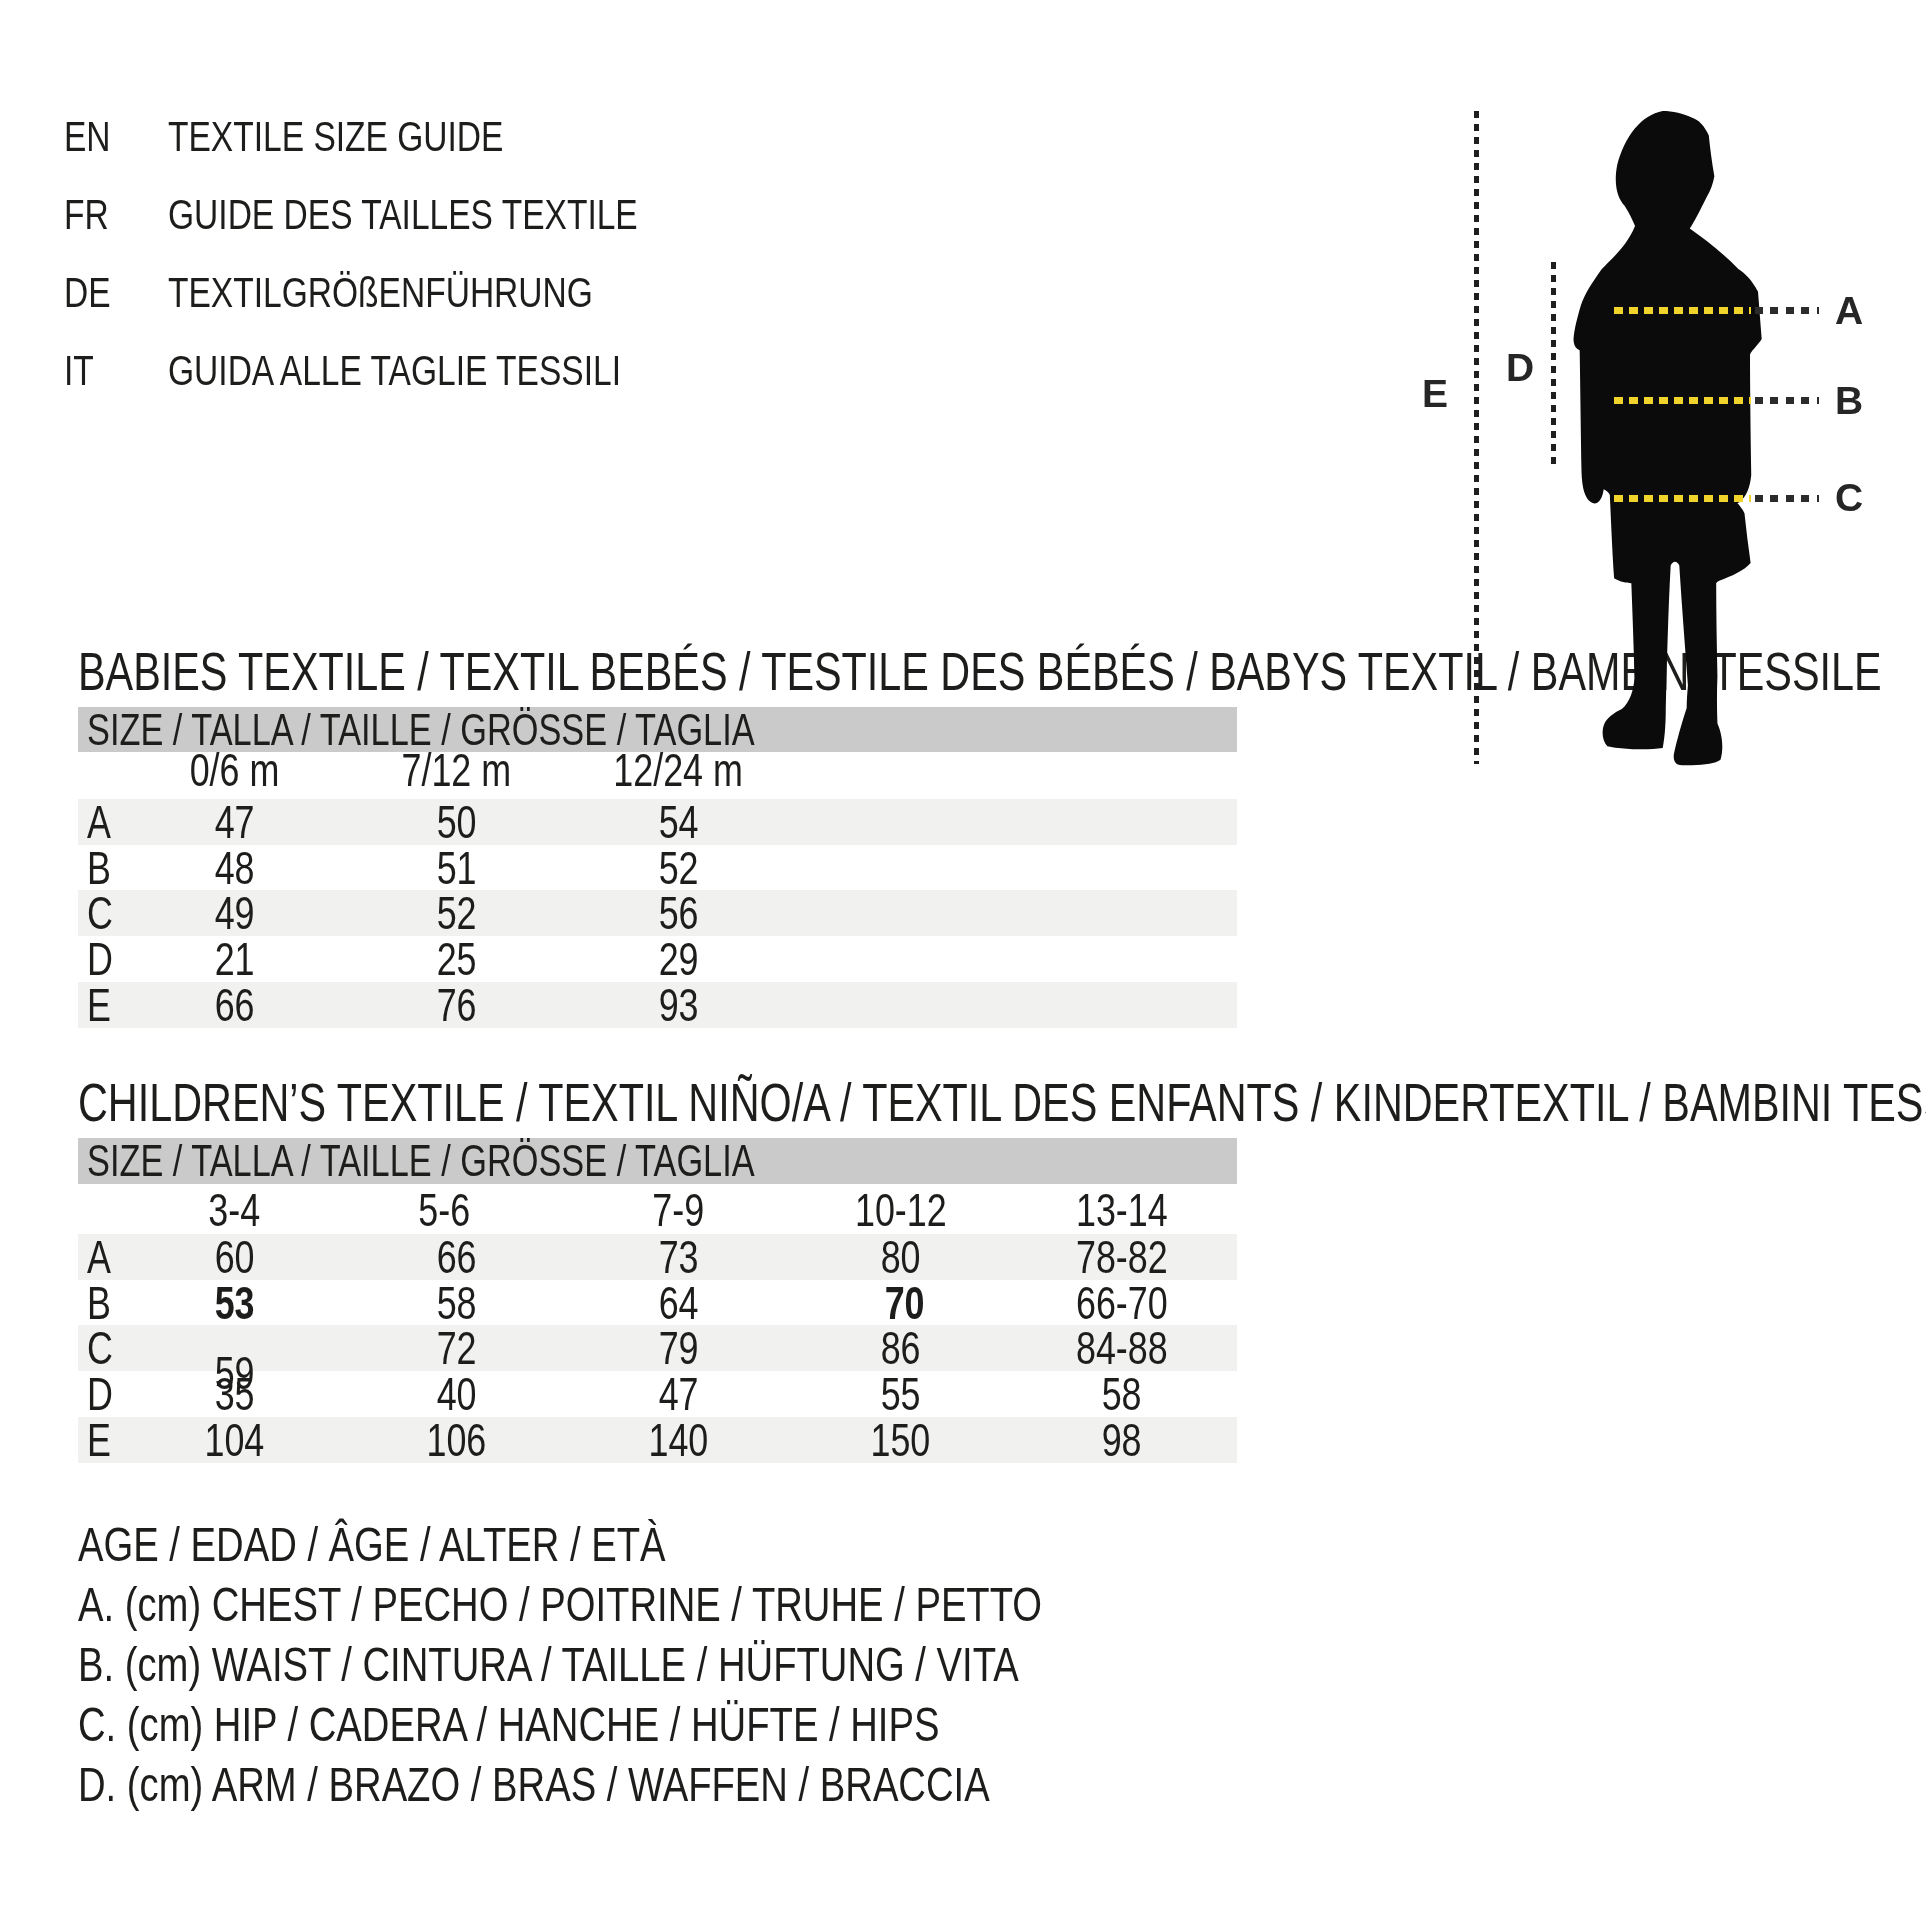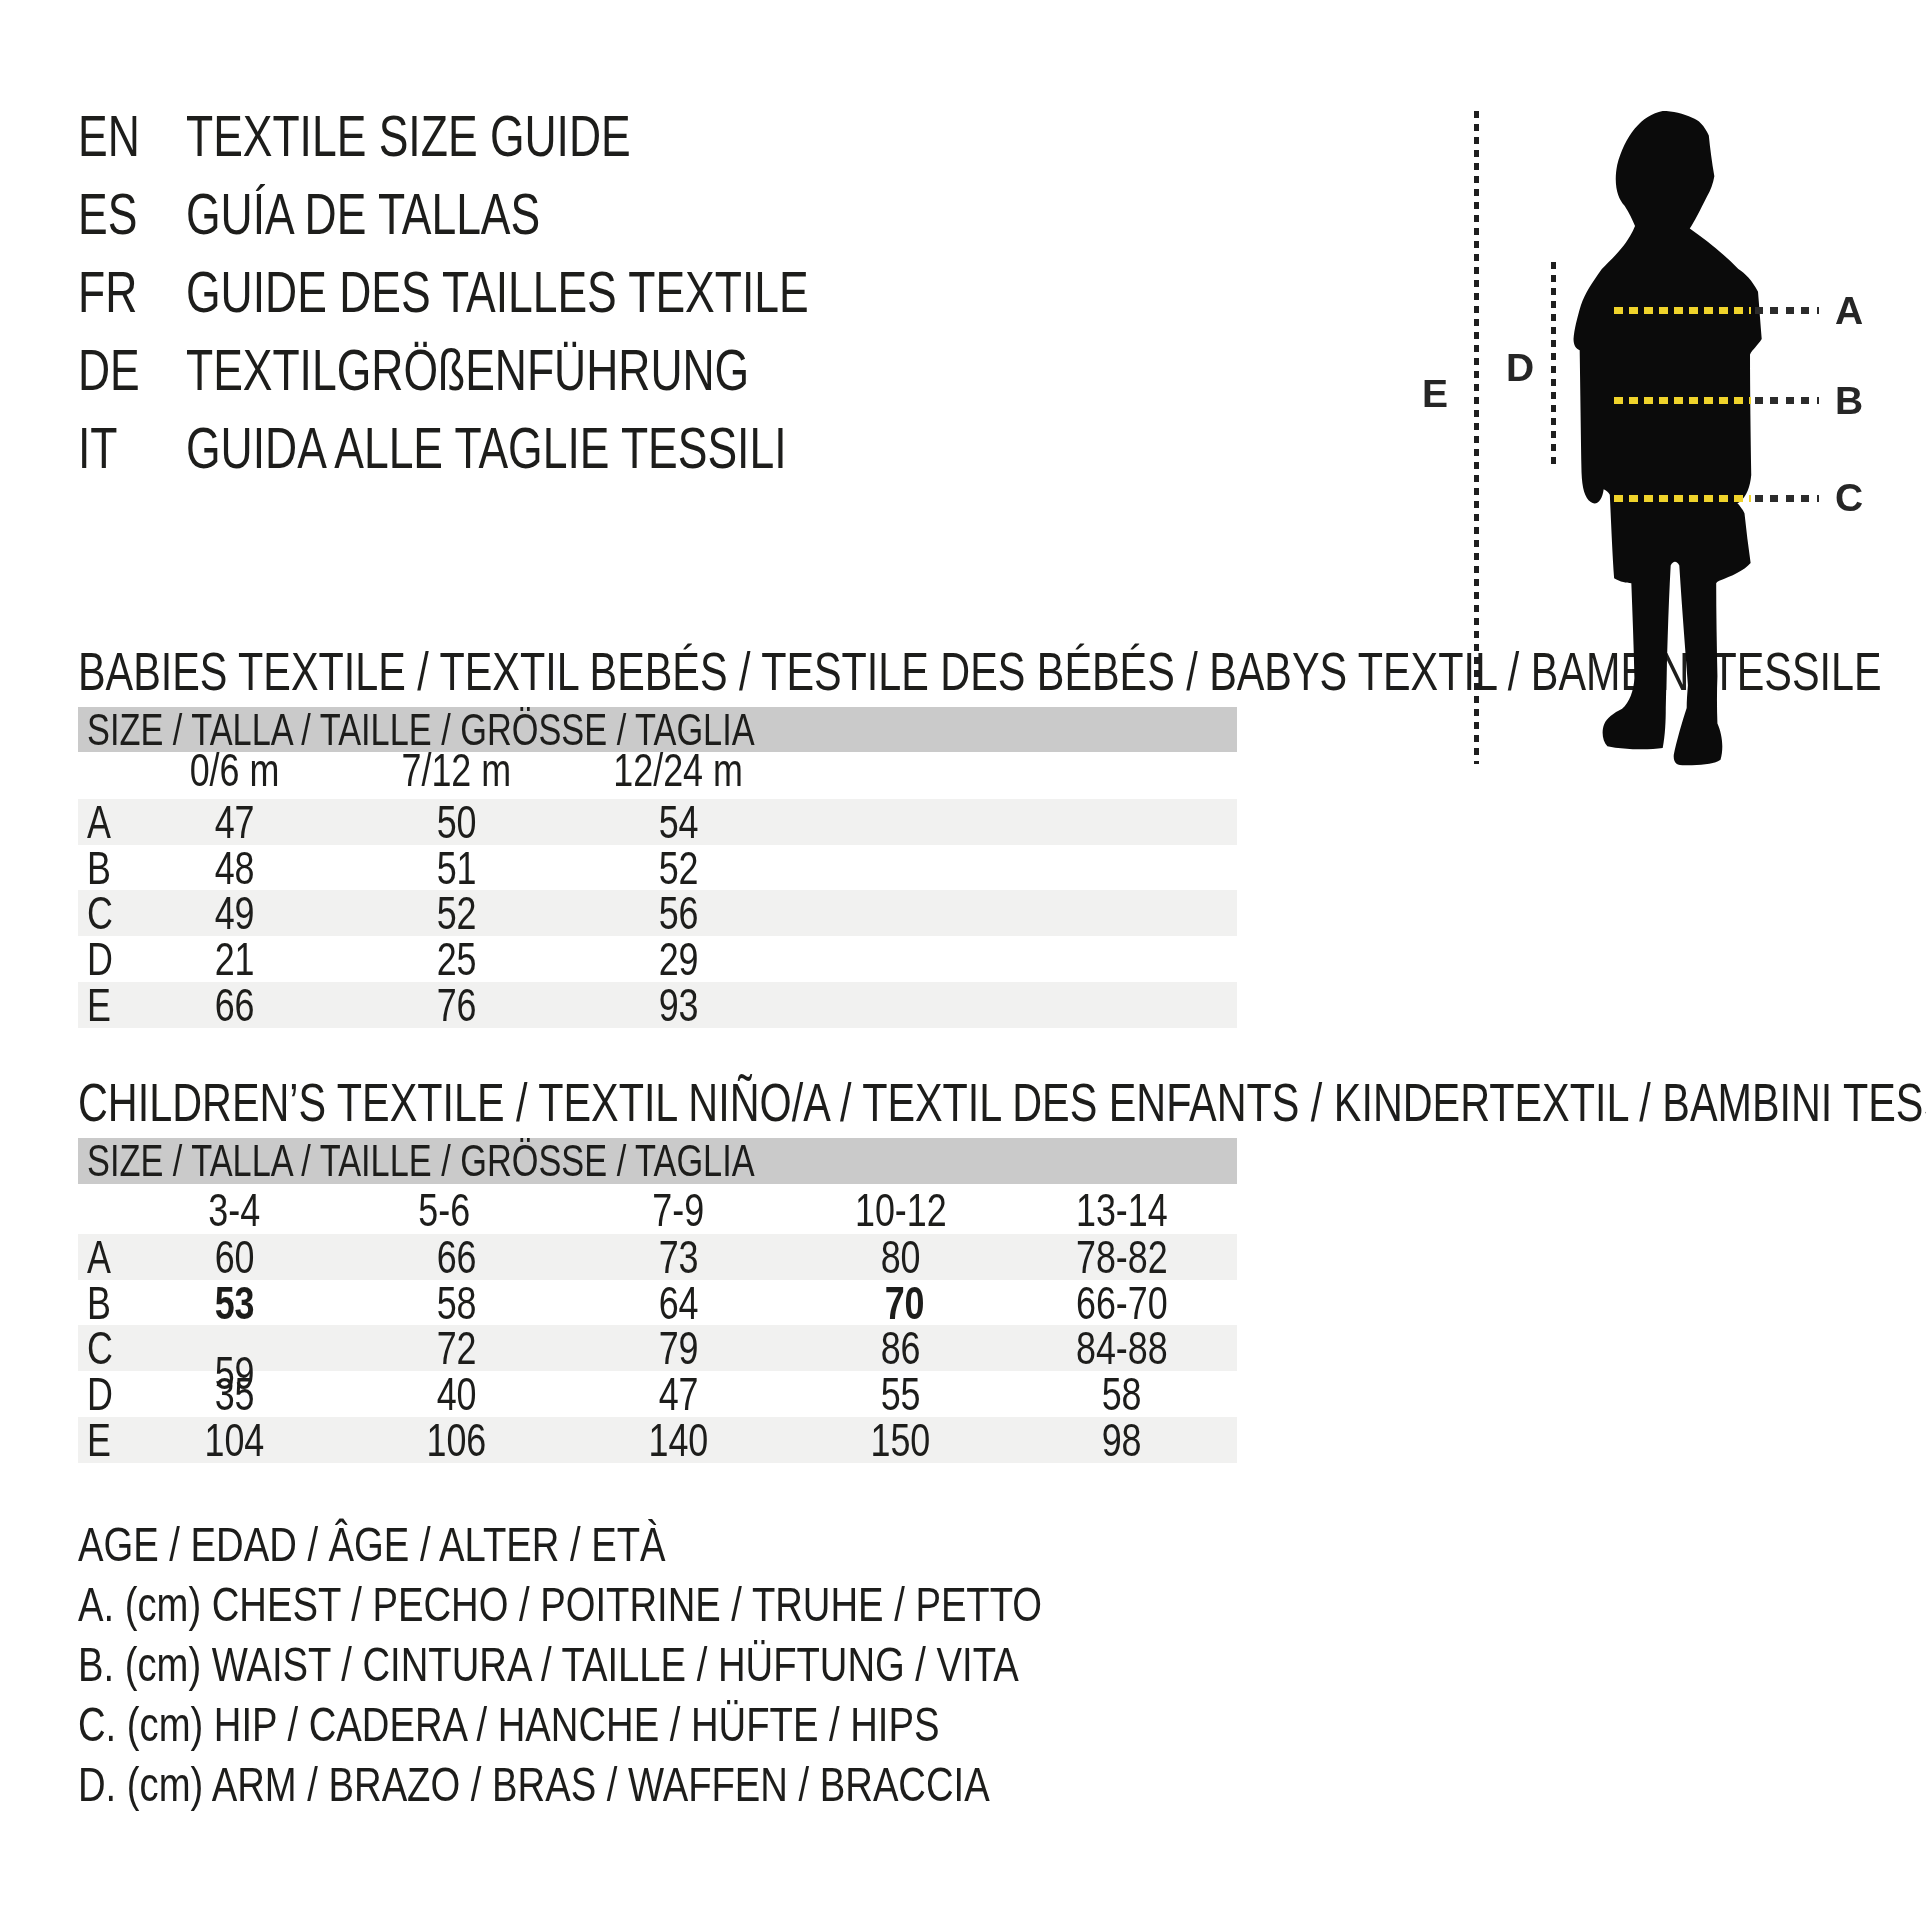--- a/index.html
+++ b/index.html
@@ -4,21 +4,21 @@
 <style>
   html,body{margin:0;padding:0;}
   body{
     width:1926px;height:1926px;position:relative;background:#ffffff;
     font-family:"Liberation Sans",sans-serif;color:#1d1d1b;overflow:hidden;
   }
   .cond{display:inline-block;transform:scaleX(0.78);transform-origin:0 50%;white-space:nowrap;}
   .cond-c{display:inline-block;transform:scaleX(0.78);transform-origin:50% 50%;white-space:nowrap;}
 
   
-  .lang-block{position:absolute;left:78px;top:97px;font-size:57px;}
+  .lang-block{position:absolute;left:64px;top:97px;font-size:43px;}
   .lang-row{height:78px;line-height:78px;white-space:nowrap;}
   .lang-code{display:inline-block;width:92px;}
 
   
   .vdash{position:absolute;width:5px;background:repeating-linear-gradient(180deg,#1e1e1e 0 6.8px,transparent 6.8px 13px);}
   .hline-y{position:absolute;height:6.8px;background:repeating-linear-gradient(90deg,#f0d32b 0 8.6px,transparent 8.6px 15px);z-index:3;}
   .hline-k{position:absolute;height:6.8px;background:repeating-linear-gradient(90deg,#2b2b2b 0 8px,transparent 8px 15.4px);z-index:3;}
   .fig-label{position:absolute;font-size:39px;font-weight:bold;color:#262626;line-height:38px;}
   .sil{position:absolute;left:1568px;top:108px;z-index:1;}
 
@@ -38,24 +38,20 @@
   .legend-block{position:absolute;left:78px;top:1514px;font-size:49px;}
   .legend-row{height:60px;line-height:60px;white-space:nowrap;}
 </style>
 </head>
 <body>
 
 <div class="lang-block">
   <div class="lang-row">
     <span class="lang-code"><span class="cond">EN</span></span>
     <span class="cond">TEXTILE SIZE GUIDE</span>
-  </div>
-  <div class="lang-row">
-    <span class="lang-code"><span class="cond">ES</span></span>
-    <span class="cond">GUÍA DE TALLAS</span>
   </div>
   <div class="lang-row">
     <span class="lang-code"><span class="cond">FR</span></span>
     <span class="cond">GUIDE DES TAILLES TEXTILE</span>
   </div>
   <div class="lang-row">
     <span class="lang-code"><span class="cond">DE</span></span>
     <span class="cond">TEXTILGRÖßENFÜHRUNG</span>
   </div>
   <div class="lang-row">

